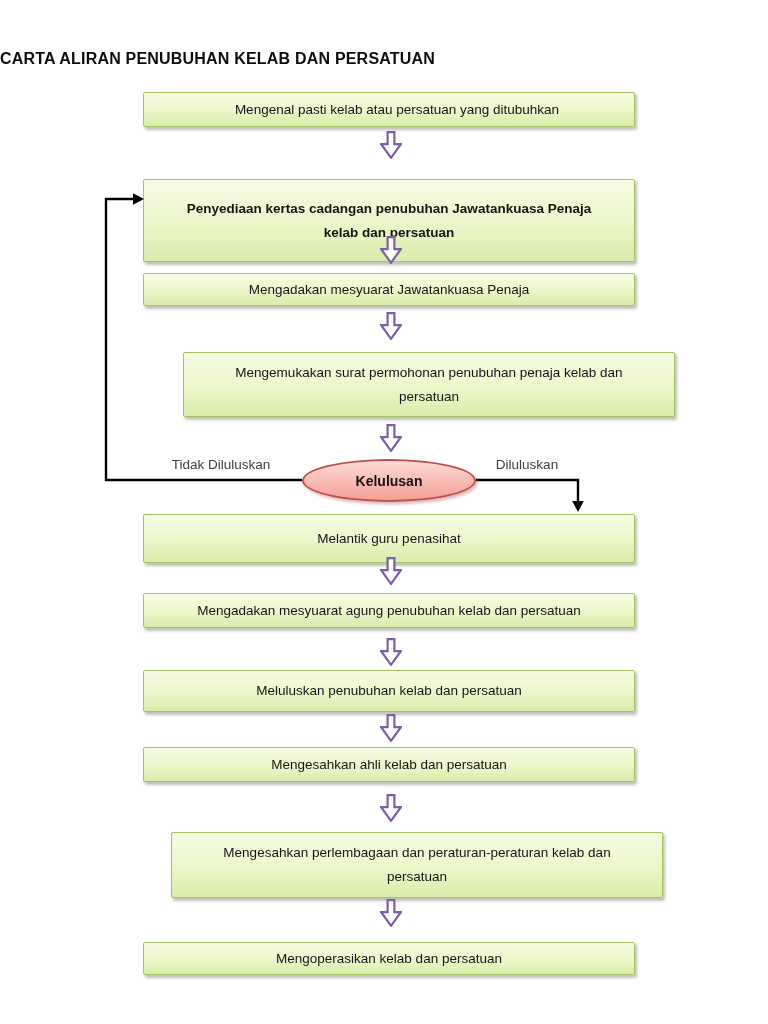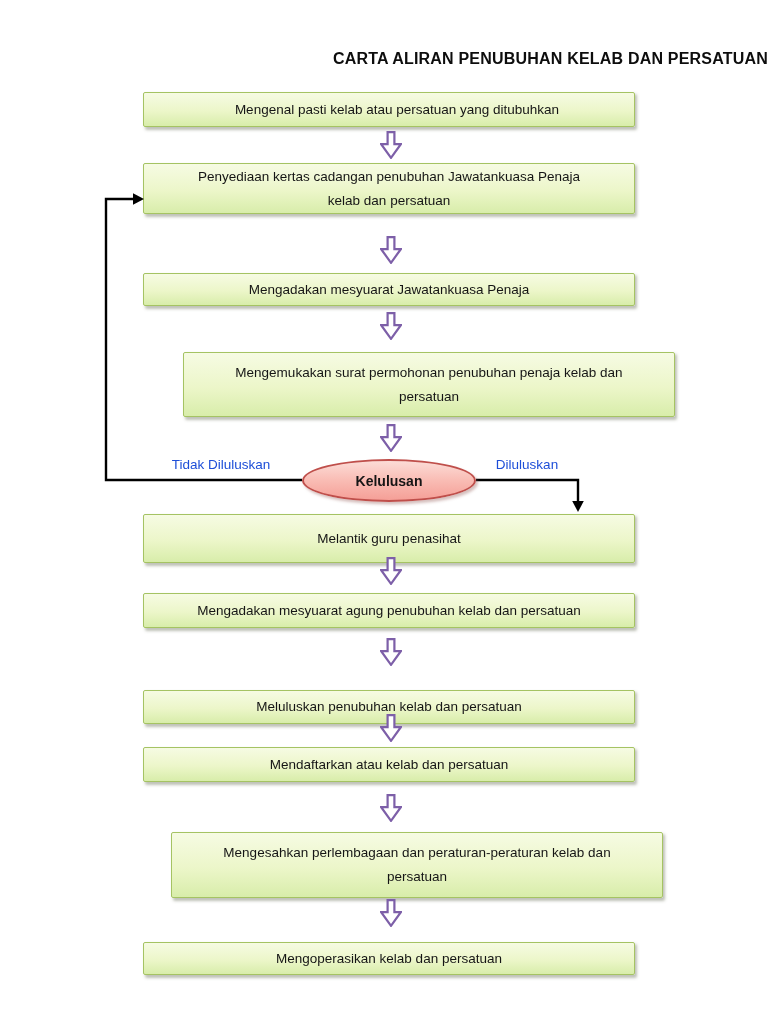--- a/index.html
+++ b/index.html
@@ -7,21 +7,21 @@
     position: relative;
     width: 768px; height: 1024px;
     background: #ffffff;
     font-family: "Liberation Sans", sans-serif;
     color: #111111;
     overflow: hidden;
   }
   .page-title {
     position: absolute;
     left: 0; right: 0; top: 50px;
-    text-align: right;
+    text-align: left;
     font-size: 16px;
     font-weight: bold;
     letter-spacing: 0.2px;
     color: #0d0d0d;
   }
   .step-box {
     position: absolute;
     left: 143px;
     width: 492px;
     box-sizing: border-box;
@@ -62,21 +62,21 @@
   .decision-label {
     font-size: 14px;
     color: #151515;
     font-weight: bold;
   }
   .branch-label {
     position: absolute;
     top: 457px;
     height: 17px;
     font-size: 13.5px;
-    color: #1d4ed8;
+    color: #404040;
     text-align: center;
   }
   .branch-label.rejected { left: 145px; width: 152px; }
   .branch-label.approved { left: 463px; width: 128px; }
   .connector-layer {
     position: absolute;
     left: 0; top: 0;
     width: 768px; height: 1024px;
     pointer-events: none;
   }
@@ -84,42 +84,42 @@
 </head>
 <body>
 
 <div class="page">
 
   <div class="page-title">CARTA ALIRAN PENUBUHAN KELAB DAN PERSATUAN</div>
 
   <div class="step-box" style="top:92px;  height:35px;padding-left:16px;">
       <span class="step-label">Mengenal pasti kelab atau persatuan yang ditubuhkan</span>
     </div>
-  <div class="step-box" style="top:163px; height:51px;">
+  <div class="step-box" style="top:179px; height:83px;font-weight:bold;">
       <span class="step-label">Penyediaan kertas cadangan penubuhan Jawatankuasa Penaja
 kelab dan persatuan</span>
     </div>
   <div class="step-box" style="top:273px; height:33px;">
       <span class="step-label">Mengadakan mesyuarat Jawatankuasa Penaja</span>
     </div>
   <div class="step-box" style="top:352px; height:65px;margin-left:40px;">
       <span class="step-label">Mengemukakan surat permohonan penubuhan penaja kelab dan
 persatuan</span>
     </div>
   <div class="step-box" style="top:514px; height:49px;">
       <span class="step-label">Melantik guru penasihat</span>
     </div>
   <div class="step-box" style="top:593px; height:35px;">
       <span class="step-label">Mengadakan mesyuarat agung penubuhan kelab dan persatuan</span>
     </div>
-  <div class="step-box" style="top:690px; height:34px;">
+  <div class="step-box" style="top:670px; height:42px;">
       <span class="step-label">Meluluskan penubuhan kelab dan persatuan</span>
     </div>
   <div class="step-box" style="top:747px; height:35px;">
-      <span class="step-label">Mendaftarkan atau kelab dan persatuan</span>
+      <span class="step-label">Mengesahkan ahli kelab dan persatuan</span>
     </div>
   <div class="step-box" style="top:832px; height:66px;margin-left:28px;">
       <span class="step-label">Mengesahkan perlembagaan dan peraturan-peraturan kelab dan
 persatuan</span>
     </div>
   <div class="step-box" style="top:930px; height:33px;margin-top:12px;">
       <span class="step-label">Mengoperasikan kelab dan persatuan</span>
     </div>
 
   <svg class="flow-arrow" style="top:131px;" viewBox="0 0 22 28">

